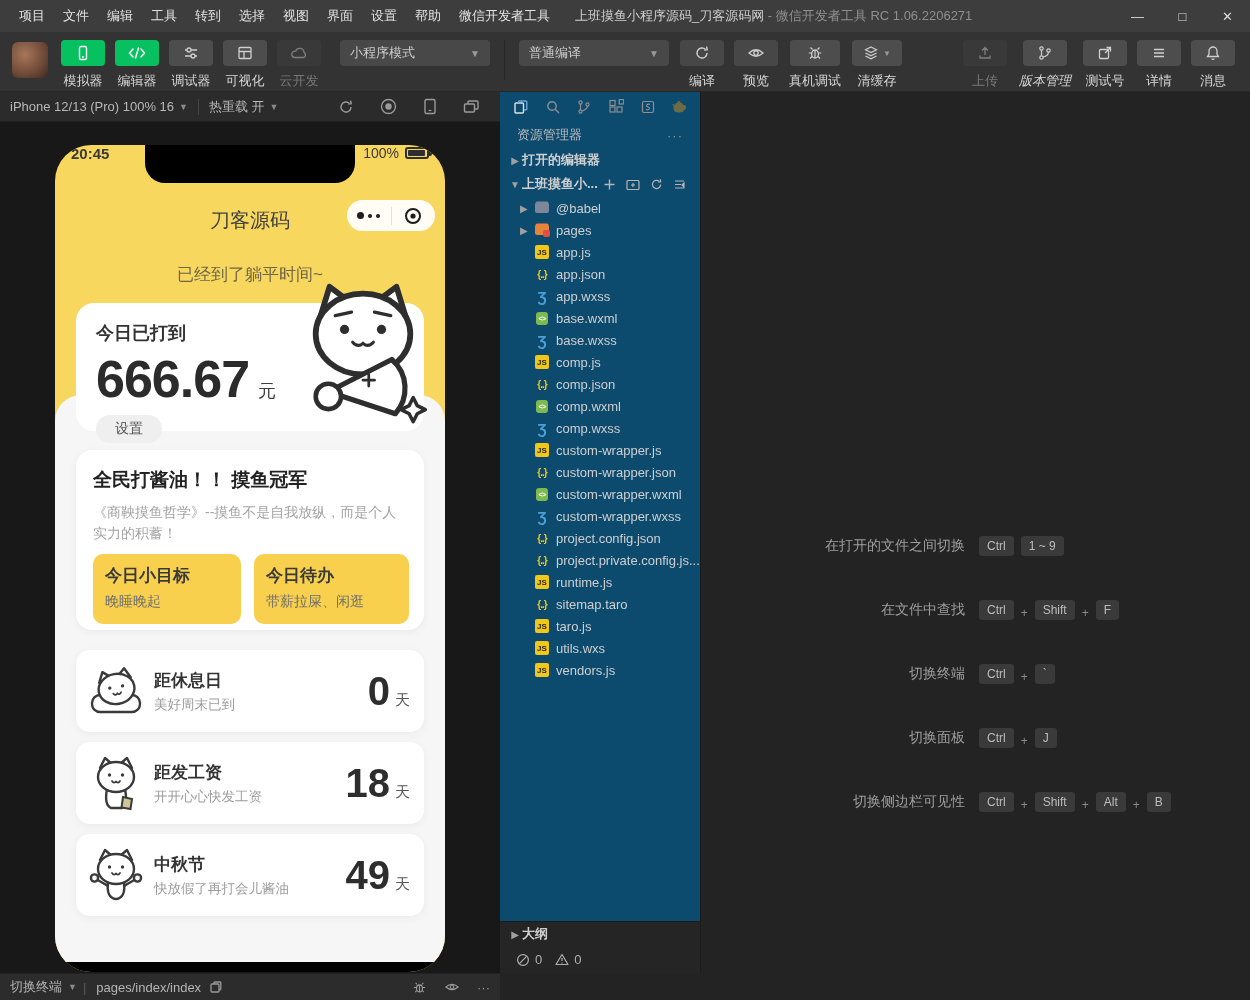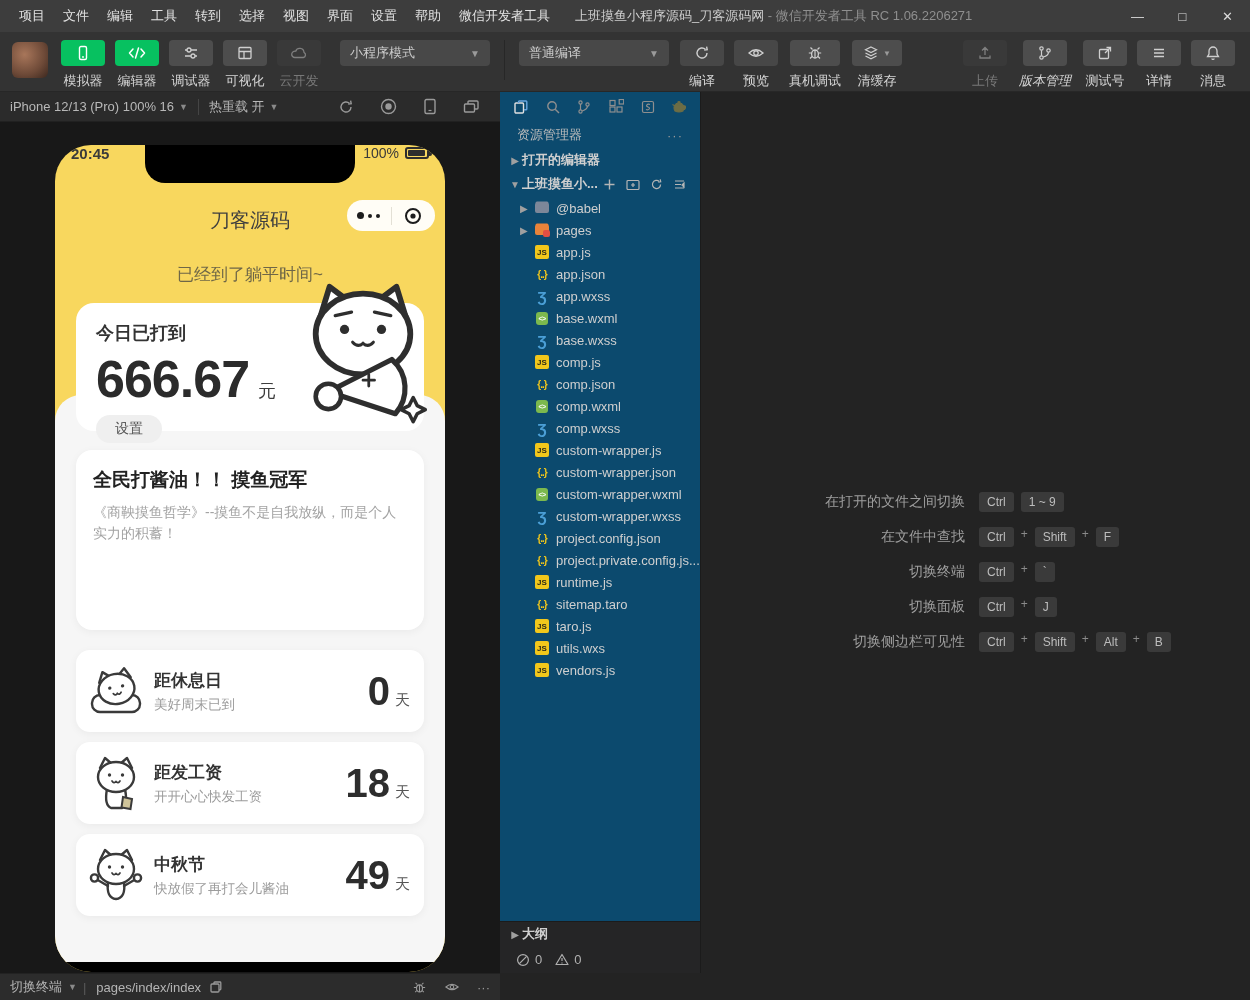--- a/index.html
+++ b/index.html
@@ -118,23 +118,23 @@
   .fi-wxss { color:#4b9fd6; font-size:15px; font-weight:bold; }
   .fi-wxss::after { content:"Ʒ"; }
   .fi-wxml::after { content:"<>"; background:#7cb94e; color:#fff; font-size:7px; font-weight:bold; padding:3px 2px; border-radius:3px; letter-spacing:-0.5px; }
   .outline-row { position:absolute; left:0; bottom:27px; width:100%; height:25px; border-top:1px solid #1b1b1b; display:flex; align-items:center; padding:0 8px; color:#cfcfcf; font-size:13px; font-weight:bold; background:#252526; }
   .exp-footer { position:absolute; left:0; bottom:0; width:100%; height:27px; display:flex; align-items:center; gap:5px; padding:0 16px; color:#b0b0b0; font-size:13px; background:#252526; }
   .exp-footer .wicon { margin-left:8px; }
 
   
   .editor { position:absolute; left:701px; top:92px; width:549px; height:908px; background:#232323; }
   .shortcuts { position:absolute; left:0; top:400px; width:100%; }
-  .sc-row { display:flex; align-items:center; margin-bottom:15px; }
+  .sc-row { display:flex; align-items:center; margin-bottom:15px;margin-top:44px; }
   .sc-label { width:264px; text-align:right; color:#9e9e9e; font-size:14px; flex:0 0 264px; }
-  .sc-keys { margin-left:14px; display:flex; align-items:flex-start; gap:7px; }
+  .sc-keys { margin-left:14px; display:flex; align-items:flex-end; gap:7px; }
   .key { background:#3a3a3a; color:#bdbdbd; font-size:12px; padding:3px 8px; border-radius:3px; white-space:nowrap; }
   .plus { color:#8a8a8a; font-size:12px; }
 </style>
 </head>
 <body>
 
 <div class="app">
 
   <div class="titlebar">
     <div style="display:flex;">
@@ -420,20 +420,30 @@
           <path d="M30 96 L85 68 A33 33 0 0 1 88 115 Z" fill="#fff" stroke="#2e2e2e" stroke-width="4.5" stroke-linejoin="round"></path>
           <path d="M60 86 h10 M65 81 v10" stroke="#2e2e2e" stroke-width="2.4" stroke-linecap="round"></path>
           <circle cx="30" cy="100" r="11" fill="#fff" stroke="#2e2e2e" stroke-width="4"></circle>
           <path d="M100 108 l3.5 -7 3.5 7 7 3.5 -7 3.5 -3.5 7 -3.5 -7 -7 -3.5 z" fill="#fff" stroke="#2e2e2e" stroke-width="3" stroke-linejoin="round"></path>
         </svg>
       </div>
 
       <div class="slogan-card">
         <div class="slogan-title">全民打酱油！！ 摸鱼冠军</div>
         <div class="slogan-desc">《商鞅摸鱼哲学》--摸鱼不是自我放纵，而是个人实力的积蓄！</div>
+        <div class="slogan-boxes">
+          <div class="ybox ybox-goal">
+            <div class="ybox-title">今日小目标</div>
+            <div class="ybox-val">晚睡晚起</div>
+          </div>
+          <div class="ybox ybox-todo">
+            <div class="ybox-title">今日待办</div>
+            <div class="ybox-val">带薪拉屎、闲逛</div>
+          </div>
+        </div>
       </div>
 
       <div>
           <div class="cd-card cd-0">
             <span>
               <svg width="60" height="58" viewBox="0 0 60 58">
                 <rect x="6" y="33" width="48" height="17" rx="8" fill="#fff" stroke="#3a3a3a" stroke-width="2.4" stroke-linejoin="round" stroke-linecap="round"></rect>
                 <g transform="rotate(-10 30 24) translate(0 4)">
                   <path d="M14 14 L19 4 L26 10" fill="#fff" stroke="#3a3a3a" stroke-width="2.4" stroke-linejoin="round" stroke-linecap="round"></path>
                   <path d="M46 14 L41 4 L34 10" fill="#fff" stroke="#3a3a3a" stroke-width="2.4" stroke-linejoin="round" stroke-linecap="round"></path>

